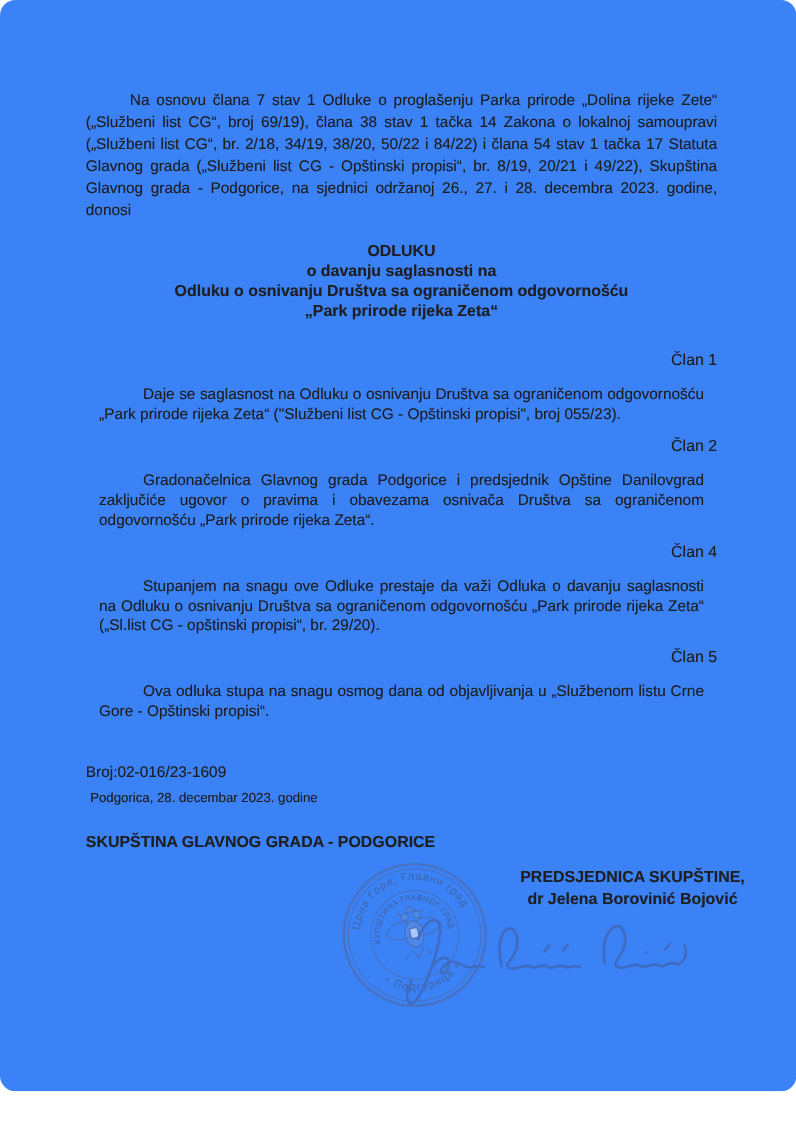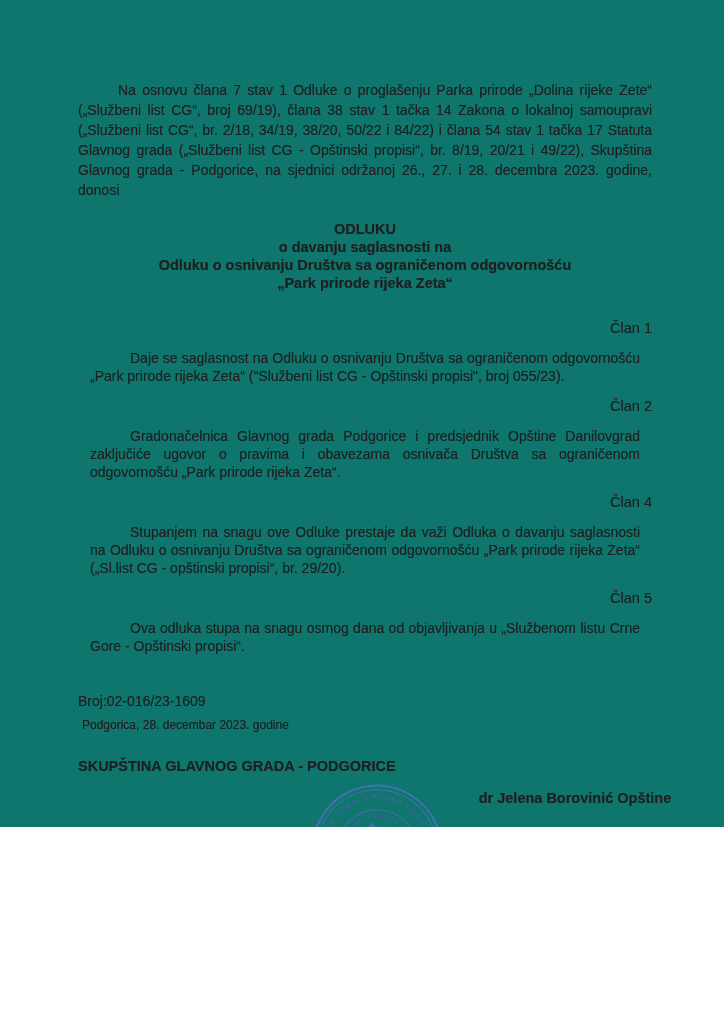--- a/index.html
+++ b/index.html
@@ -1,23 +1,24 @@
 <!DOCTYPE html>
 <html><head>
 <meta charset="utf-8">
 <style>
   html,body{margin:0;padding:0;background:#ffffff;}
   .page{
     position:relative;
-    width:724px;height:827px;
-    background:#0f766e;
+    width:724px;height:992px;
+    background:#3b82f6;
     font-family:"Liberation Sans","DejaVu Sans",sans-serif;
     color:#1f1f22;
     overflow:hidden;
     text-shadow:0 0 .35px rgba(20,20,20,.45);
+    border-radius:14px;
   }
   .content{padding:80px 72px 0 78px;}
   .intro{
     margin:0;font-size:14px;line-height:20px;
     text-align:justify;text-indent:40px;
   }
   .doc-title{margin-top:20px;text-align:center;font-weight:bold;
     font-size:14.5px;line-height:18px;}
   .doc-title div{white-space:nowrap;}
   .article h3{
@@ -84,21 +85,22 @@
       <h3>Član 5</h3>
       <p>Ova odluka stupa na snagu osmog dana od objavljivanja u „Službenom listu Crne Gore - Opštinski propisi“.</p>
     </div>
 
     <p class="doc-number">Broj:02-016/23-1609</p>
     <p class="place-date">Podgorica, 28. decembar 2023. godine</p>
 
     <div class="assembly">SKUPŠTINA GLAVNOG GRADA - PODGORICE</div>
 
     <div class="signer">
-      <div>dr Jelena Borovinić Opštine</div>
+      <div>PREDSJEDNICA SKUPŠTINE,</div>
+      <div>dr Jelena Borovinić Bojović</div>
     </div>
   </div>
 
   <svg class="stamp" viewBox="0 0 150 150" aria-hidden="true">
     <g transform="rotate(-12 75 75)">
       <g fill="none" stroke-width="2" stroke="#4a6fb8">
         <circle cx="75" cy="75" r="69" stroke-width="2.2"></circle>
         <circle cx="75" cy="75" r="64.5" stroke-width="1"></circle>
         <circle cx="75" cy="75" r="43" stroke-width="1"></circle>
       </g>

